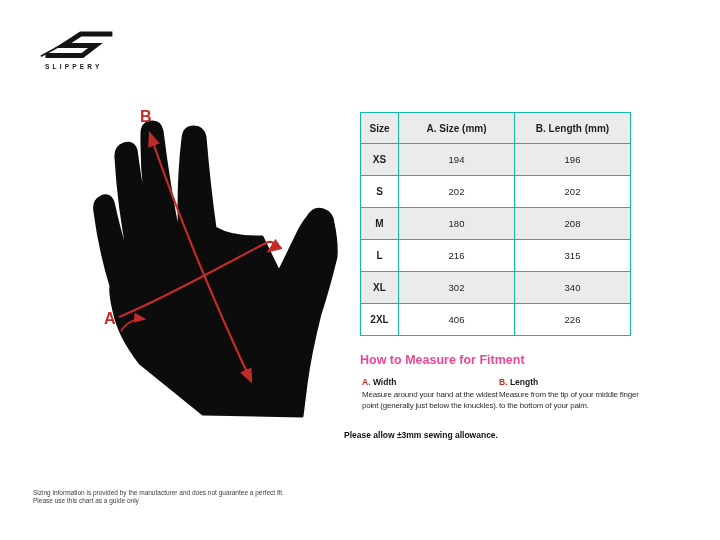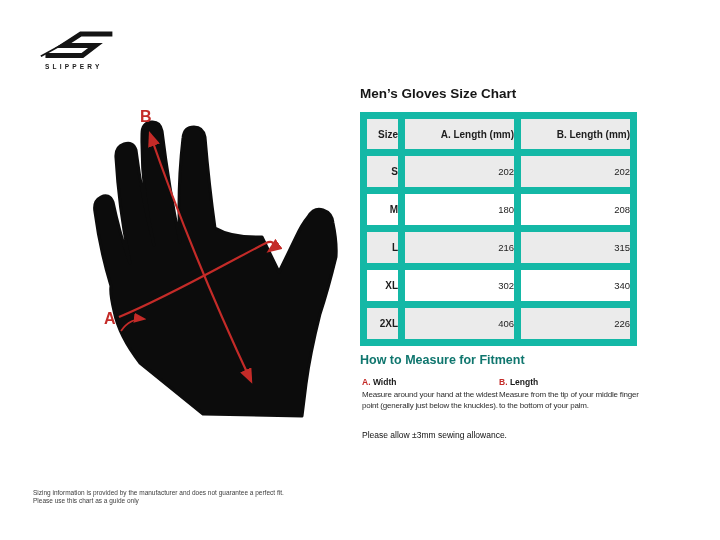--- a/index.html
+++ b/index.html
@@ -13,34 +13,34 @@
 
   
   #hand-wrap{position:absolute;left:80px;top:100px;width:270px;height:330px;}
   .diagram-label{position:absolute;font-weight:bold;font-size:16px;color:#c42b28;}
   #label-b{left:140px;top:108px;}
   #label-a{left:104px;top:310px;}
 
   
   #chart-title{position:absolute;left:360px;top:86px;font-size:13.5px;font-weight:bold;color:#161616;}
   #size-table{position:absolute;left:360px;top:112px;width:270px;border-collapse:collapse;table-layout:fixed;}
-  #size-table th,#size-table td{border:7px solid #14b8a6;text-align:right;vertical-align:middle;padding:0;}
+  #size-table th,#size-table td{border:1px solid #14b8a6;text-align:center;vertical-align:middle;padding:0;}
   #size-table thead th{height:30px;background:#ebebeb;font-size:10px;font-weight:bold;}
   #size-table tbody td{height:31px;font-size:9.5px;font-weight:normal;}
   #size-table tbody td.size-col{font-weight:bold;font-size:10px;}
   #size-table tbody tr:nth-child(odd){background:#ebebeb;}
 
-  #measure-heading{position:absolute;left:360px;top:353px;font-size:12.5px;font-weight:bold;color:#0f766e;}
+  #measure-heading{position:absolute;left:360px;top:353px;font-size:12.5px;font-weight:bold;color:#ec4899;}
   .measure-item{position:absolute;top:377px;}
   #measure-item-a{left:362px;width:136px;}
   #measure-item-b{left:499px;width:160px;}
   .measure-label{font-size:8.5px;font-weight:bold;color:#1a1a1a;margin-bottom:3px;}
   .measure-label .prefix{color:#c42b28;}
   .measure-desc{font-size:8px;line-height:10.5px;color:#2e2e2e;white-space:pre-line;letter-spacing:-0.2px;}
-  #allowance-note{position:absolute;left:362px;top:430px;font-size:8.5px;font-weight:normal;color:#111;}
+  #allowance-note{position:absolute;left:344px;top:430px;font-size:8.5px;font-weight:bold;color:#111;}
 
   #disclaimer{position:absolute;left:33px;top:489px;font-size:6.5px;line-height:8px;
               color:#3c3c3c;white-space:pre-line;}
 </style>
 </head>
 <body>
 
 <div id="page">
 
   <svg id="logo" viewBox="0 0 104 40" width="80" height="31">
@@ -92,36 +92,40 @@
       <path d="M 70,34 Q 112,155 171,281" fill="none" stroke="#c42b28" stroke-width="2.2" marker-start="url(#arrow)" marker-end="url(#arrow)"></path>
 
       <path d="M 39,217 C 90,196 150,161 186,143 C 194,139 196,146 189,151" fill="none" stroke="#c42b28" stroke-width="2.2" marker-end="url(#arrow)"></path>
 
       <path d="M 41,231 C 47,222 56,218 64,219" fill="none" stroke="#c42b28" stroke-width="1.8" marker-end="url(#arrow)"></path>
     </svg>
   </div>
   <div class="diagram-label" id="label-b">B</div>
   <div class="diagram-label" id="label-a">A</div>
 
-  <div id="chart-title">Men’s Gloves Size Chart</div>
 
   <table id="size-table">
     <colgroup>
         <col style="width:38px">
         <col style="width:116px">
         <col style="width:116px">
       </colgroup>
     <thead>
       <tr>
         <th>Size</th>
-        <th>A. Length (mm)</th>
+        <th>A. Size (mm)</th>
         <th>B. Length (mm)</th>
       </tr>
     </thead>
     <tbody>
+      <tr>
+        <td class="size-col">XS</td>
+        <td>194</td>
+        <td>196</td>
+      </tr>
       <tr>
         <td class="size-col">S</td>
         <td>202</td>
         <td>202</td>
       </tr>
       <tr>
         <td class="size-col">M</td>
         <td>180</td>
         <td>208</td>
       </tr>

